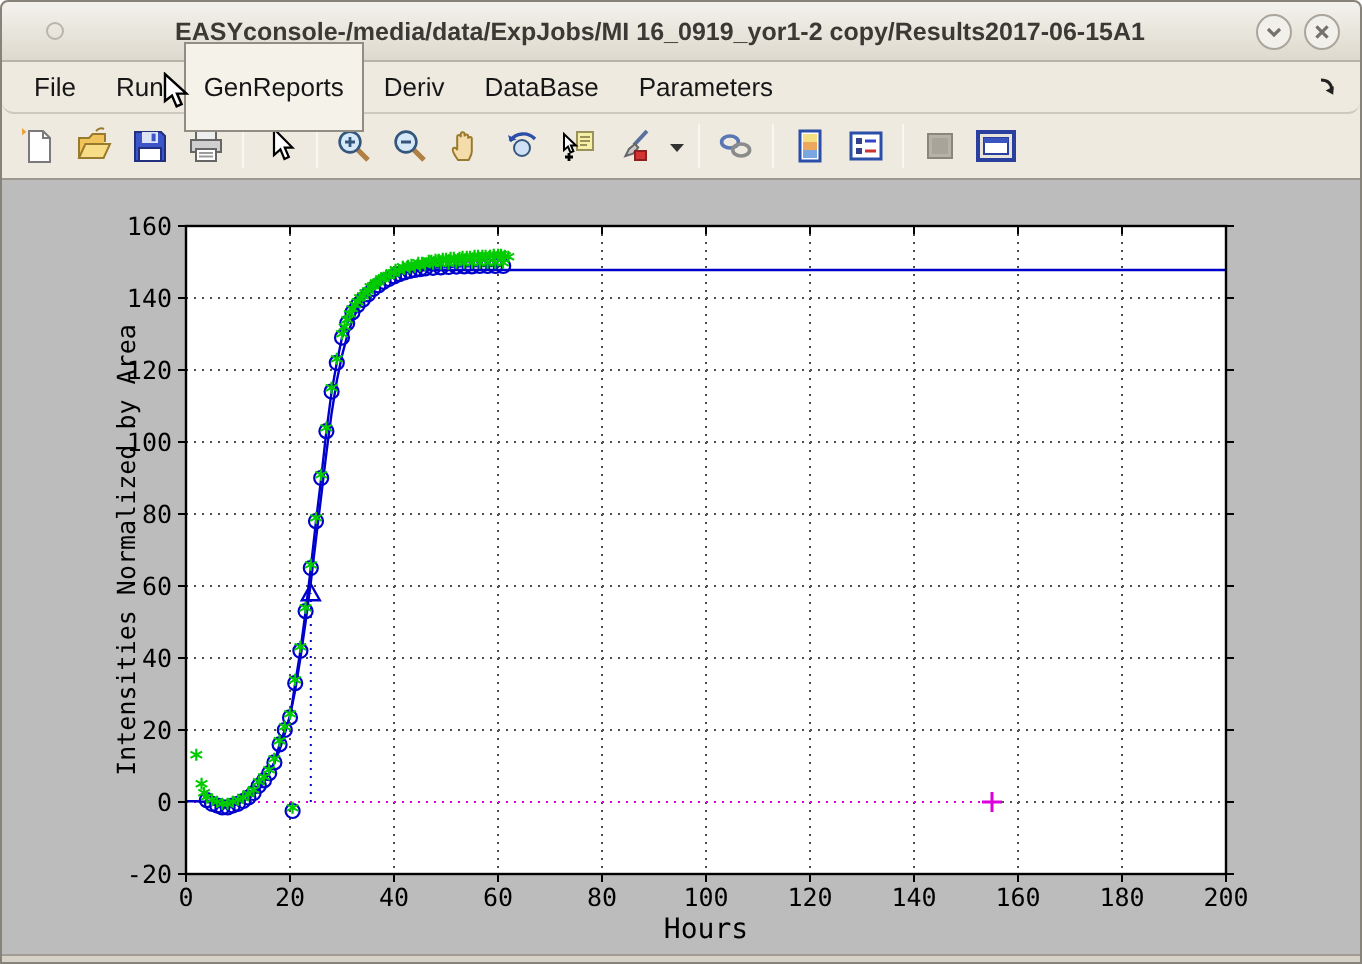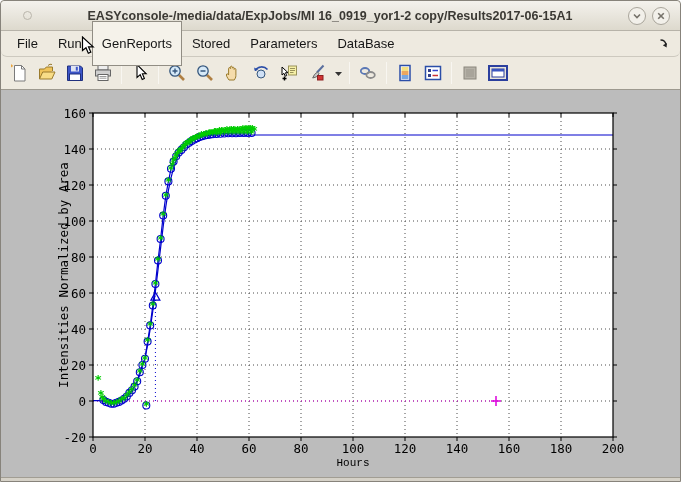--- a/index.html
+++ b/index.html
@@ -24,21 +24,21 @@
   .tb-btn{width:26px;height:26px;display:flex;align-items:center;justify-content:center;
     background:transparent;border:none;padding:0;margin:0 1px;}
   .tb-sep{width:1px;height:22px;background:#b3afa5;border-right:1px solid #f8f6f1;margin:0 4px;}
   .figure{position:relative;height:387px;background:#bcbcbc;
     font-family:"DejaVu Sans Mono",monospace;color:#000;}
   .plot-title{position:absolute;left:352px;top:3px;transform:translateX(-50%);
     font-size:12.5px;white-space:nowrap;}
   .plot-title .sub{font-size:9.5px;vertical-align:-3px;}
   .ylabel{position:absolute;left:62px;top:185px;transform:translate(-50%,-50%) rotate(-90deg);
     font-size:12.5px;white-space:nowrap;}
-  .xlabel{position:absolute;left:352px;top:367px;transform:translateX(-50%);font-size:11px;font-family:Liberation Mono, monospace;}
+  .xlabel{position:absolute;left:352px;top:367px;transform:translateX(-50%);font-size:14px;}
   #chart{position:absolute;left:0;top:0;width:679px;height:387px;}
   .bottom-strip{height:7px;background:#d5d1c7;border-top:1px solid #a19d93;}
   .mouse-cursor{position:absolute;left:80px;top:35px;z-index:50;pointer-events:none;}
 </style>
 </head>
 <body>
 
 <div class="window">
 
   <div class="titlebar">
@@ -55,23 +55,23 @@
             <path d="M3.2 3.2l5.6 5.6M8.8 3.2l-5.6 5.6" fill="none" stroke="#76726a" stroke-width="1.6"></path>
           </svg>
       </button>
     </span>
   </div>
 
   <div class="menubar">
     <span class="menu-item">File</span>
     <span class="menu-item">Run</span>
     <span class="menu-item hovered">GenReports</span>
-    <span class="menu-item">Stored</span>
+    <span class="menu-item">Deriv</span>
+    <span class="menu-item">DataBase</span>
     <span class="menu-item">Parameters</span>
-    <span class="menu-item">DataBase</span>
     <span class="menu-overflow">
       <svg width="11" height="11" viewBox="0 0 11 11">
           <path d="M1.5 2 q5 0 5.5 5" fill="none" stroke="#222" stroke-width="1.4"></path>
           <path d="M3.8 7.2 L7.6 9.4 L7.9 5.1 Z" fill="#222"></path>
         </svg>
     </span>
   </div>
 
   <div class="toolbar">
     <button class="tb-btn">

